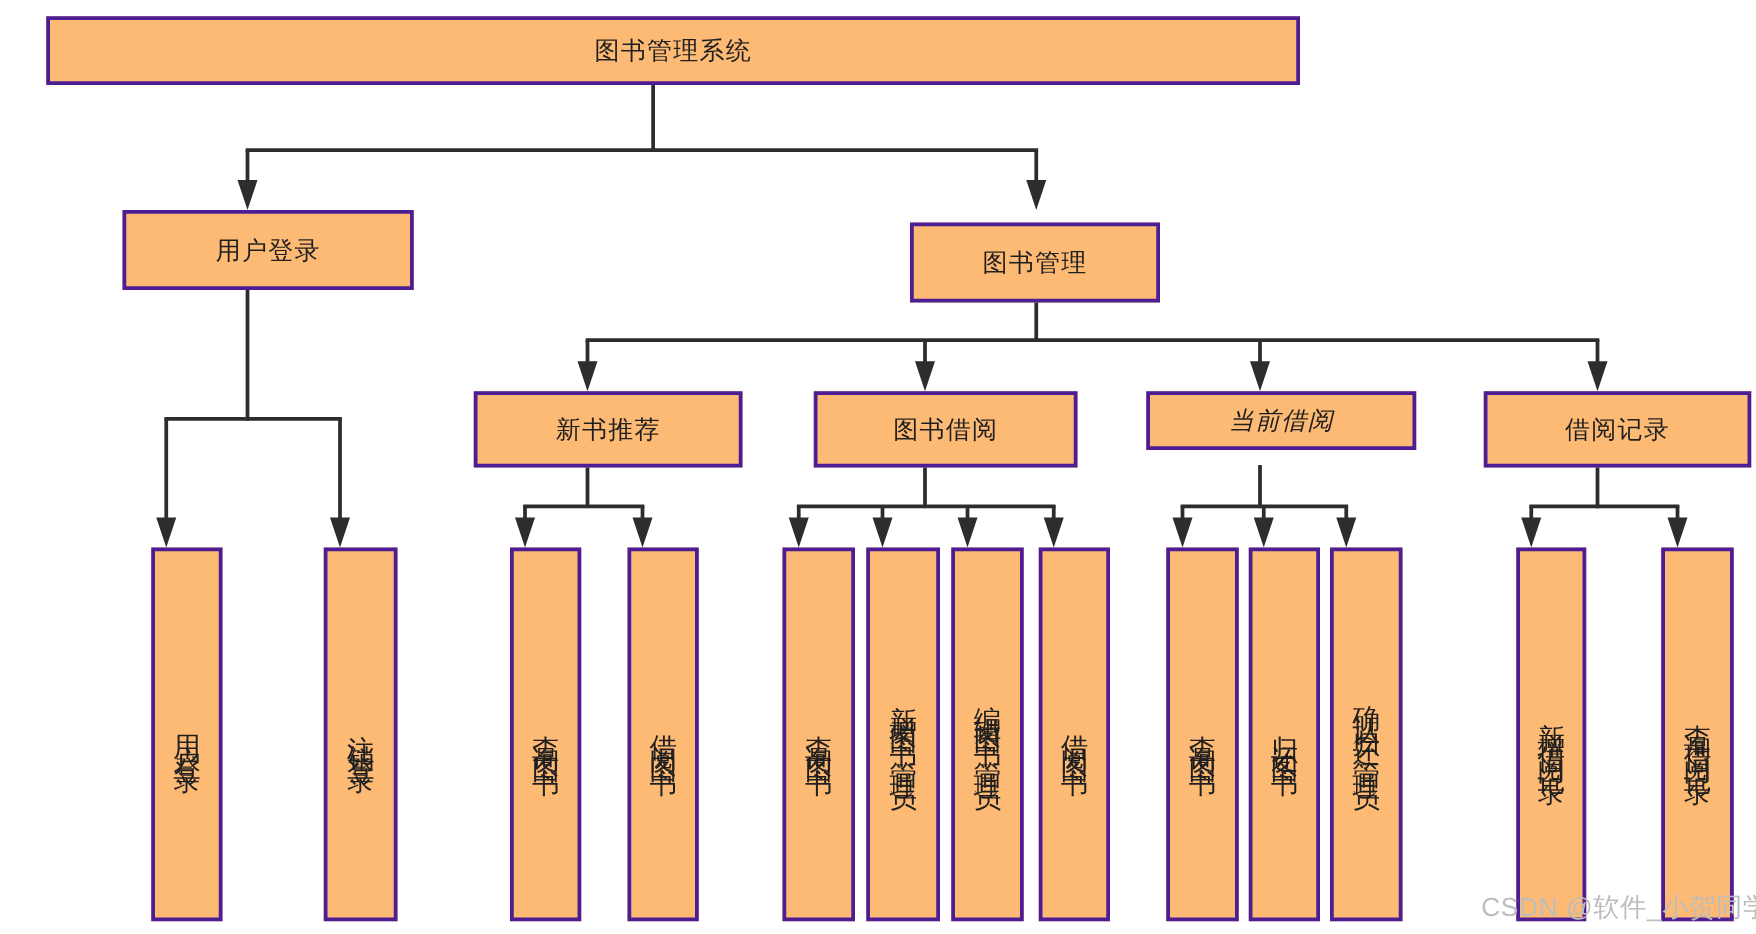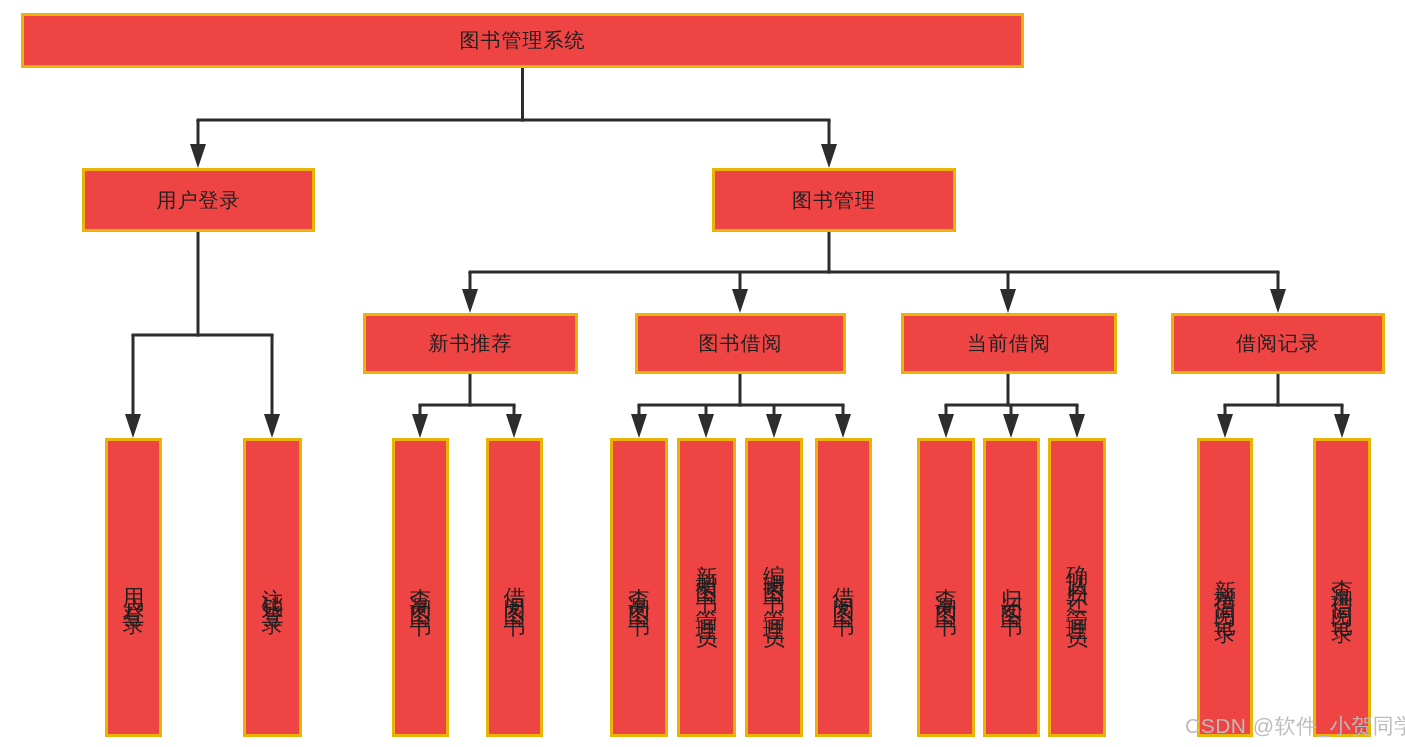--- a/index.html
+++ b/index.html
@@ -10,26 +10,27 @@
     background: #ffffff;
     font-family: "Liberation Sans", "DejaVu Sans", sans-serif;
     overflow: hidden;
   }
   .connectors { position: absolute; left: 0; top: 0; }
   .connectors line { stroke: #2d2d2d; stroke-width: 3; }
   .connectors polygon { fill: #2d2d2d; }
   .box {
     position: absolute;
     box-sizing: border-box;
-    border: 3px solid #eab308;
-    background: #ef4444;
+    border: 3px solid #4c1d95;
+    background: #fdba74;
     display: flex;
     align-items: center;
     justify-content: center;
     color: #1f1f1f;
+    margin-left: 16px;
   }
   .hbox { font-size: 20px; letter-spacing: 1px; }
   .leaf span {
     writing-mode: vertical-rl;
     font-size: 22px;
     letter-spacing: 9px;
     line-height: 1;
   }
   .watermark {
     position: absolute;
@@ -108,31 +109,31 @@
     <polygon points="1334,414 1350,414 1342,438"></polygon>
   </svg>
 
   <div class="box hbox" style="left:21px; top:13px; width:1003px; height:55px;">
     <span>图书管理系统</span>
   </div>
 
   <div class="box hbox" style="left:82px; top:168px; width:233px; height:64px;">
     <span>用户登录</span>
   </div>
-  <div class="box hbox" style="left:712px; top:168px; width:244px; height:64px;">
+  <div class="box hbox" style="left:712px; top:178px; width:200px; height:64px;">
     <span>图书管理</span>
   </div>
 
   <div class="box hbox" style="left:363px; top:313px; width:215px; height:61px;text-align:center;">
     <span>新书推荐</span>
   </div>
   <div class="box hbox" style="left:635px; top:313px; width:211px; height:61px;">
     <span>图书借阅</span>
   </div>
-  <div class="box hbox" style="left:901px; top:313px; width:216px; height:61px;">
+  <div class="box hbox" style="left:901px; top:313px; width:216px; height:47px;font-style:italic;">
     <span>当前借阅</span>
   </div>
   <div class="box hbox" style="left:1171px; top:313px; width:214px; height:61px;">
     <span>借阅记录</span>
   </div>
 
   <div class="box leaf" style="left:105px; top:438px; width:57px; height:299px;">
     <span>用户登录</span>
   </div>
   <div class="box leaf" style="left:243px; top:438px; width:59px; height:299px;">

